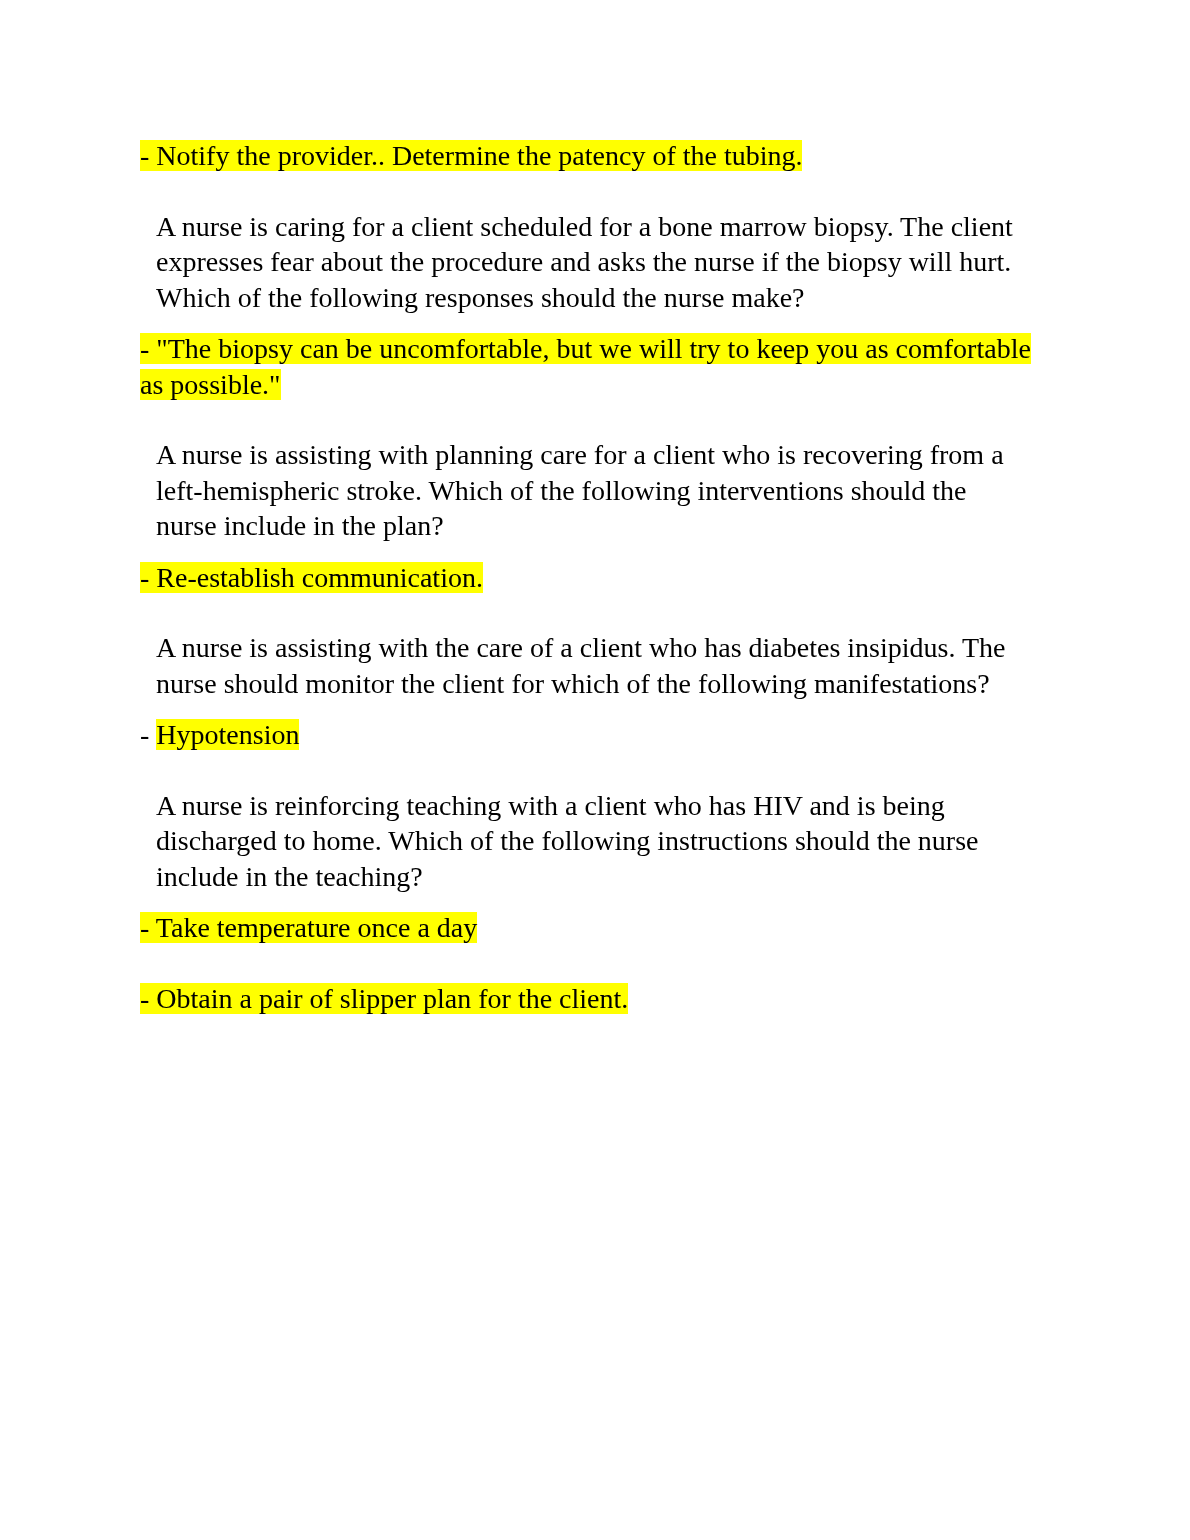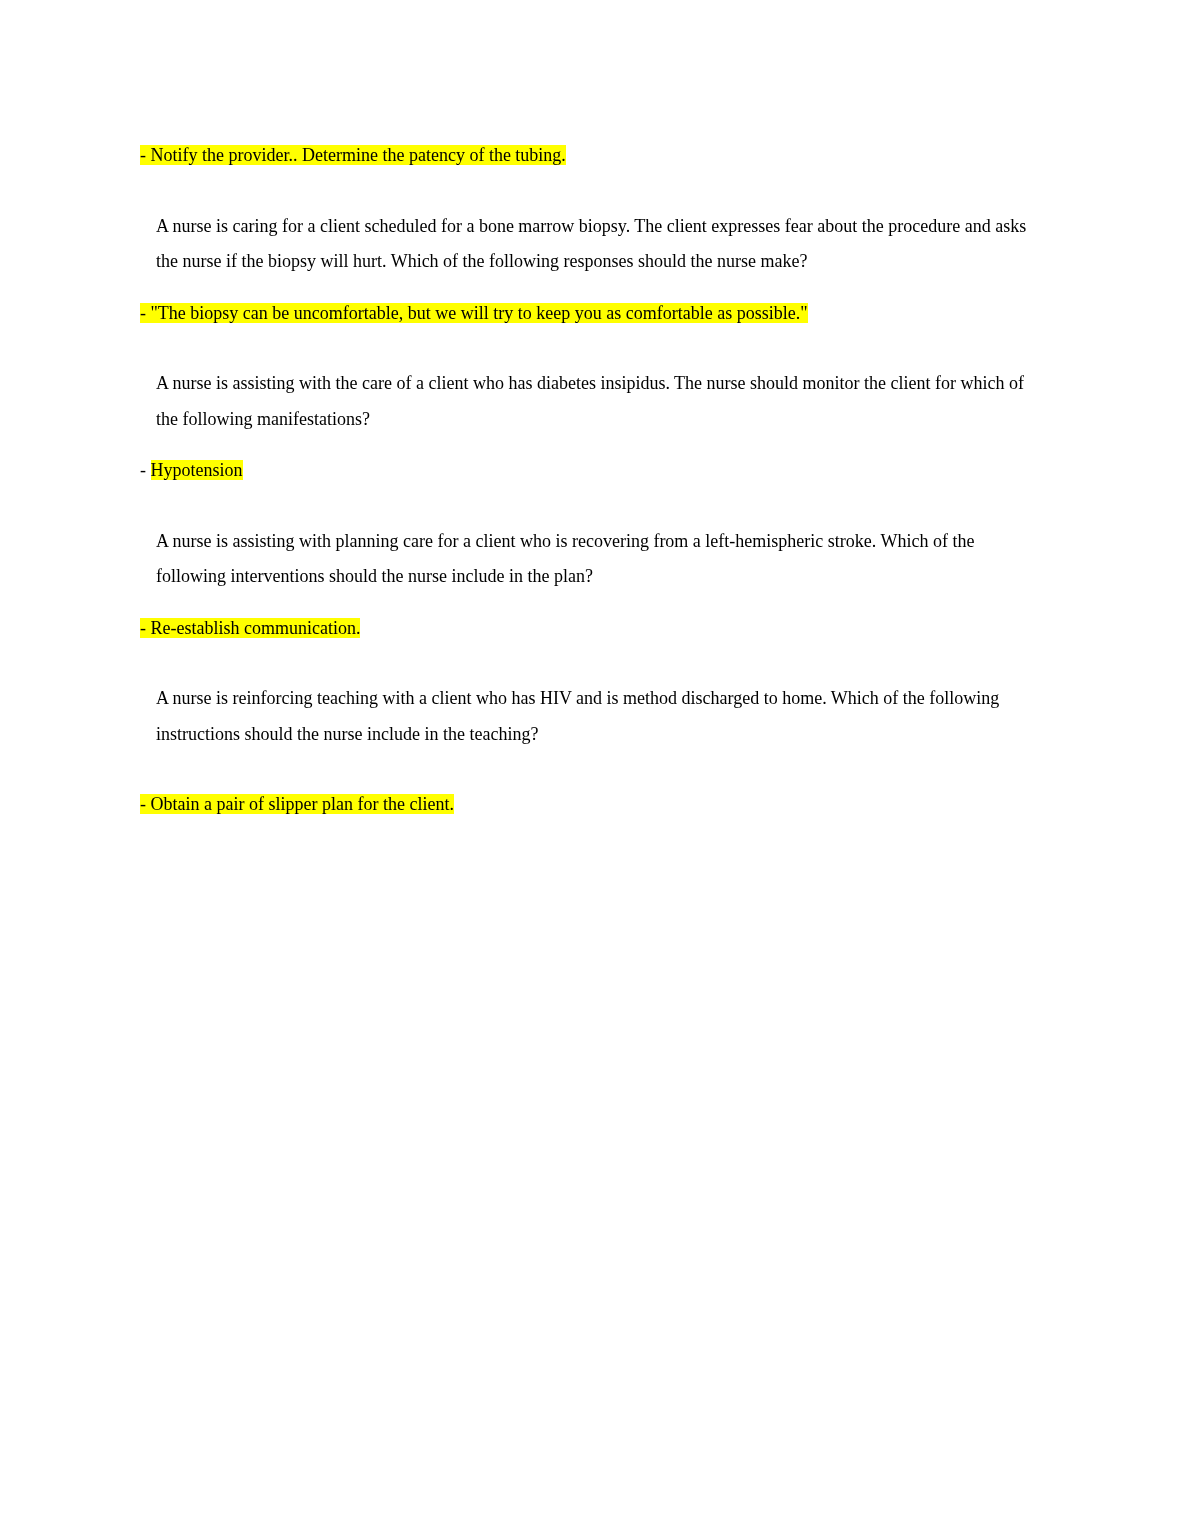--- a/index.html
+++ b/index.html
@@ -16,21 +16,21 @@
   .page {
     position: relative;
     width: 1190px;
     height: 1540px;
     box-sizing: border-box;
     padding: 138px 140px 0 140px;
     background: #ffffff;
   }
   .doc-body {
     width: 910px;
-    font-size: 18px;
+    font-size: 28px;
     line-height: 35.5px;
   }
   .block {
     margin: 0 0 35px 0;
   }
   .block:last-child {
     margin-bottom: 0;
   }
   .para {
     margin: 16px;
@@ -57,31 +57,32 @@
     <div class="block">
       <p class="answer"><span class="hl">- Notify the provider.. Determine the patency of the tubing.</span></p>
     </div>
 
     <div class="block">
       <p class="para">A nurse is caring for a client scheduled for a bone marrow biopsy. The client expresses fear about the procedure and asks the nurse if the biopsy will hurt. Which of the following responses should the nurse make?</p>
       <p class="answer"><span class="hl">- "The biopsy can be uncomfortable, but we will try to keep you as comfortable as possible."</span></p>
     </div>
 
     <div class="block">
+      <p class="para">A nurse is assisting with planning care for a client who is recovering from a left-hemispheric stroke. Which of the following interventions should the nurse include in the plan?</p>
+      <p class="answer"><span class="hl">- Re-establish communication.</span></p>
+    </div>
+
+    <div class="block">
       <p class="para">A nurse is assisting with the care of a client who has diabetes insipidus. The nurse should monitor the client for which of the following manifestations?</p>
       <p class="answer"><span class="lead-dash">- </span><span class="hl">Hypotension</span></p>
     </div>
 
     <div class="block">
-      <p class="para">A nurse is assisting with planning care for a client who is recovering from a left-hemispheric stroke. Which of the following interventions should the nurse include in the plan?</p>
-      <p class="answer"><span class="hl">- Re-establish communication.</span></p>
-    </div>
-
-    <div class="block">
-      <p class="para">A nurse is reinforcing teaching with a client who has HIV and is method discharged to home. Which of the following instructions should the nurse include in the teaching?</p>
+      <p class="para">A nurse is reinforcing teaching with a client who has HIV and is being discharged to home. Which of the following instructions should the nurse include in the teaching?</p>
+      <p class="answer"><span class="hl">- Take temperature once a day</span></p>
     </div>
 
     <div class="block">
     </div>
 
     <div class="block">
       <p class="answer"><span class="hl">- Obtain a pair of slipper plan for the client.</span></p>
     </div>
 
   </div>

